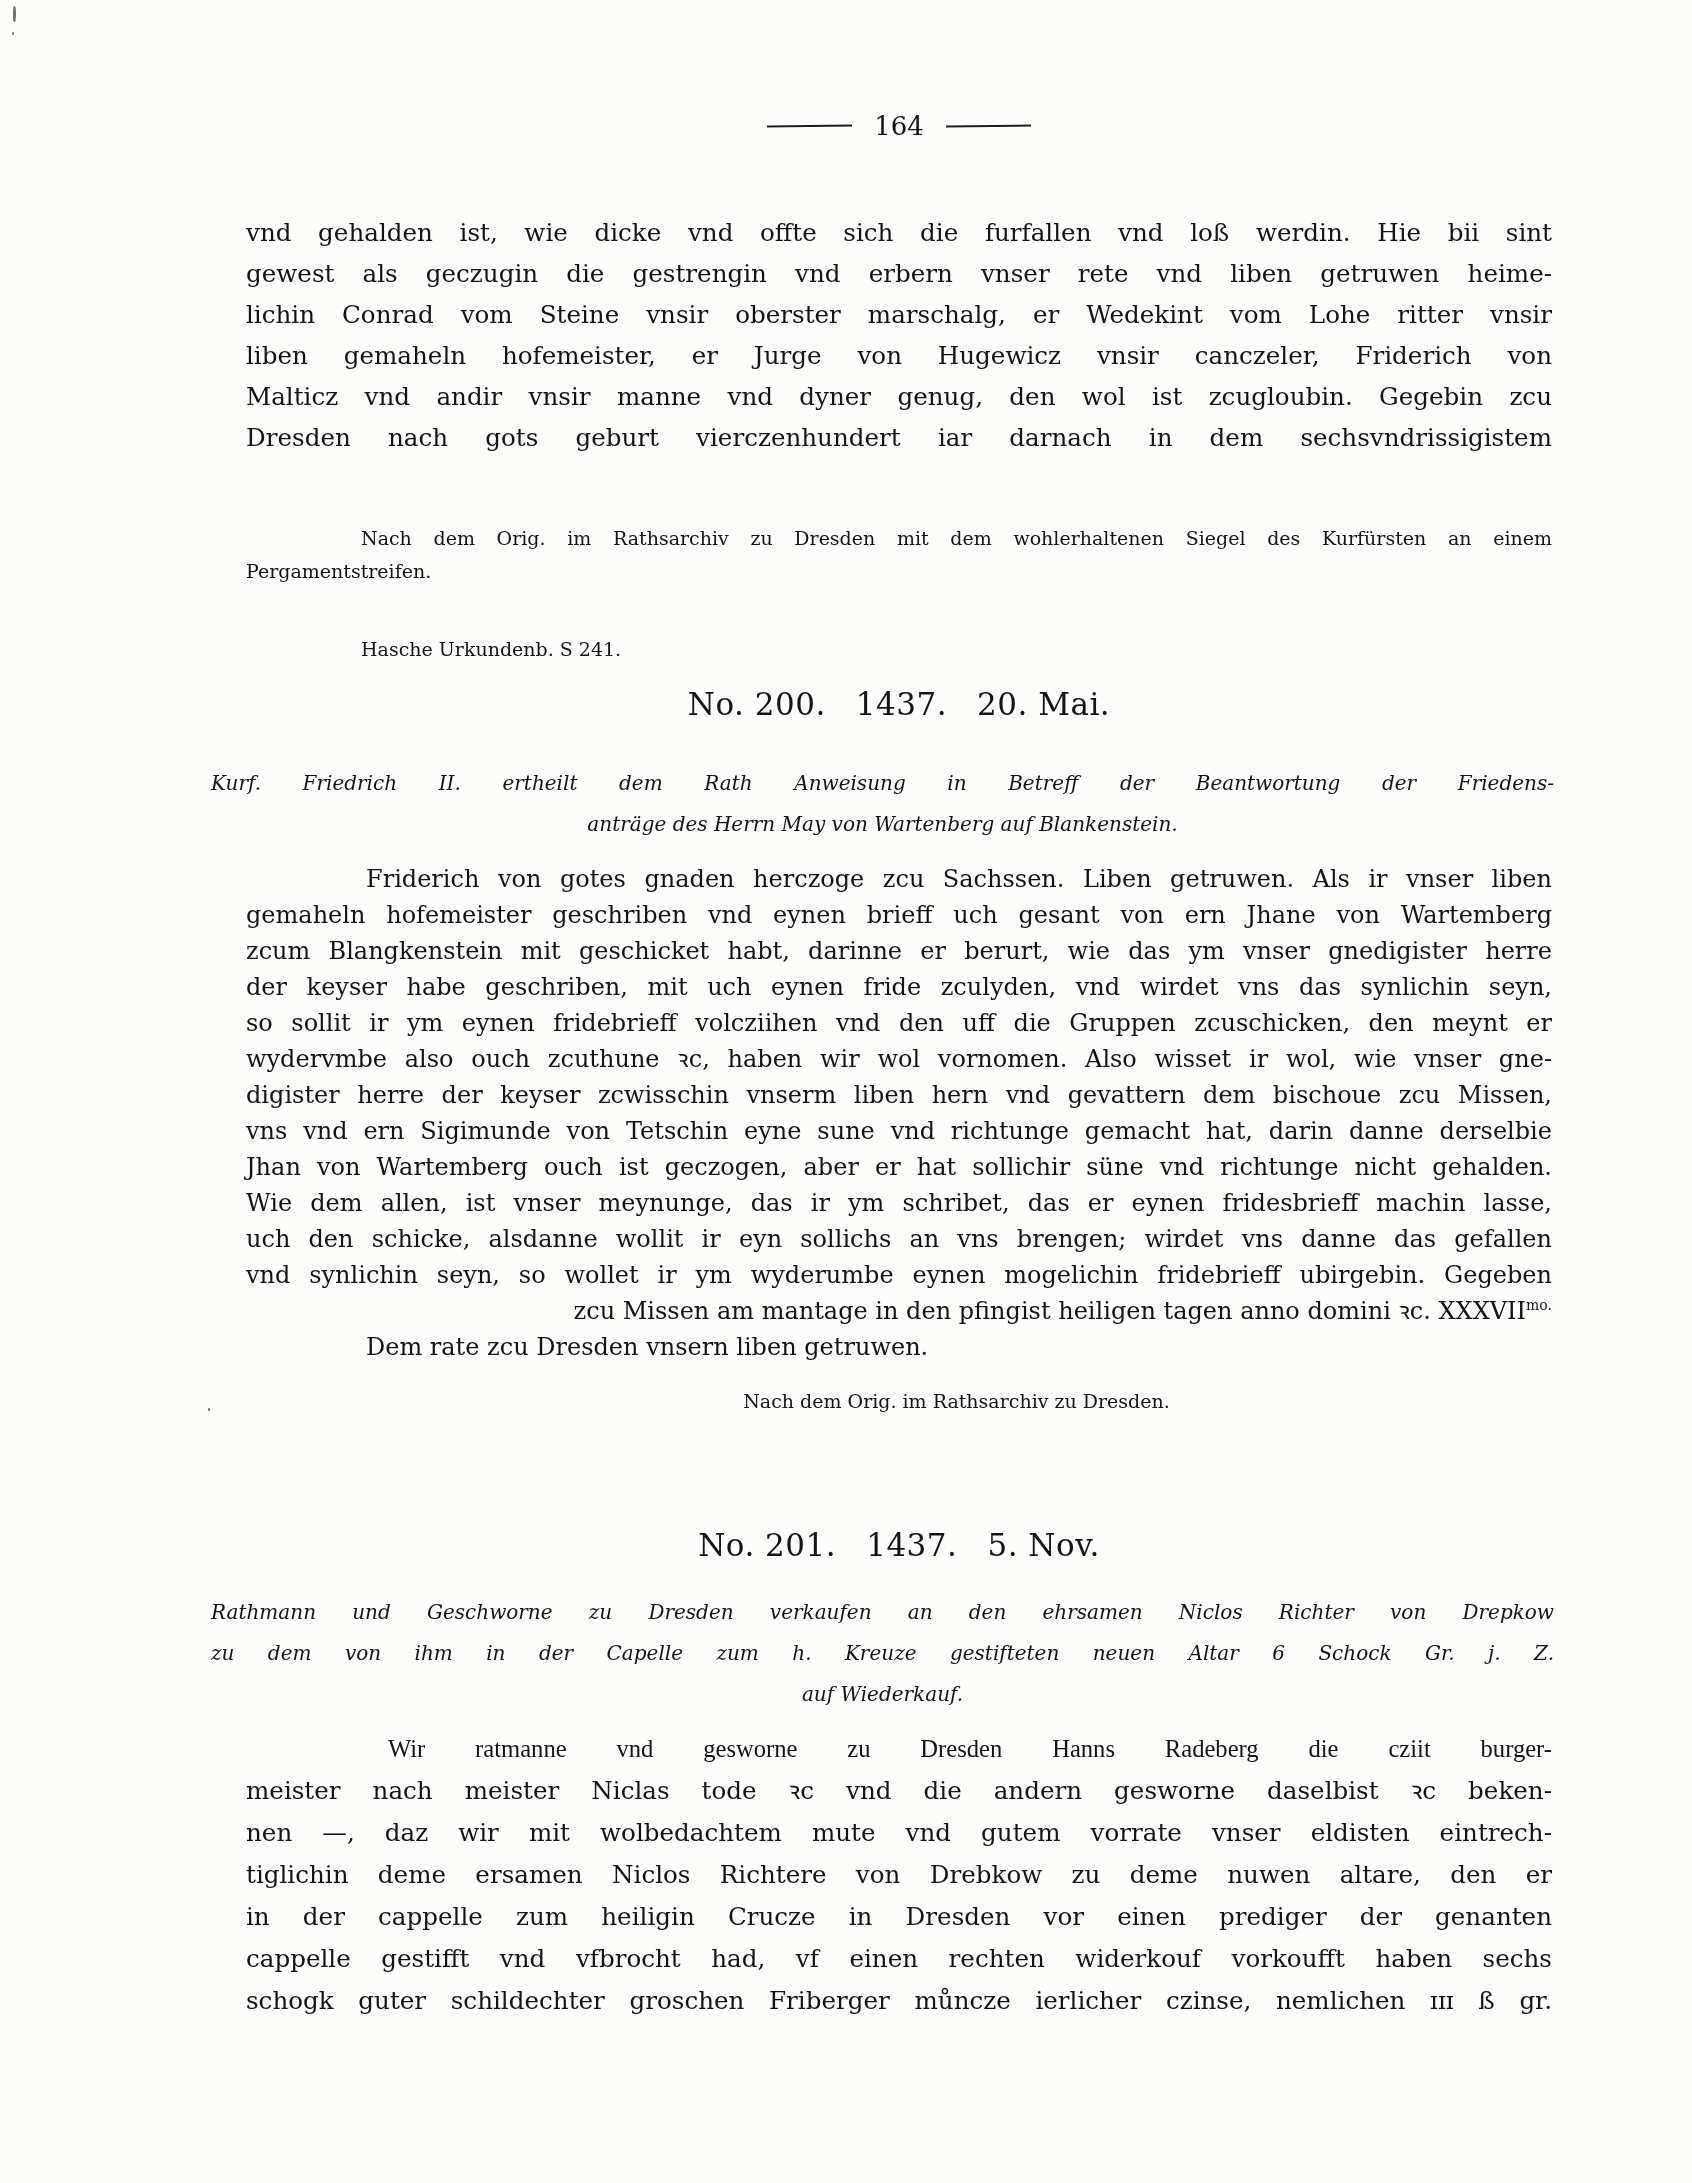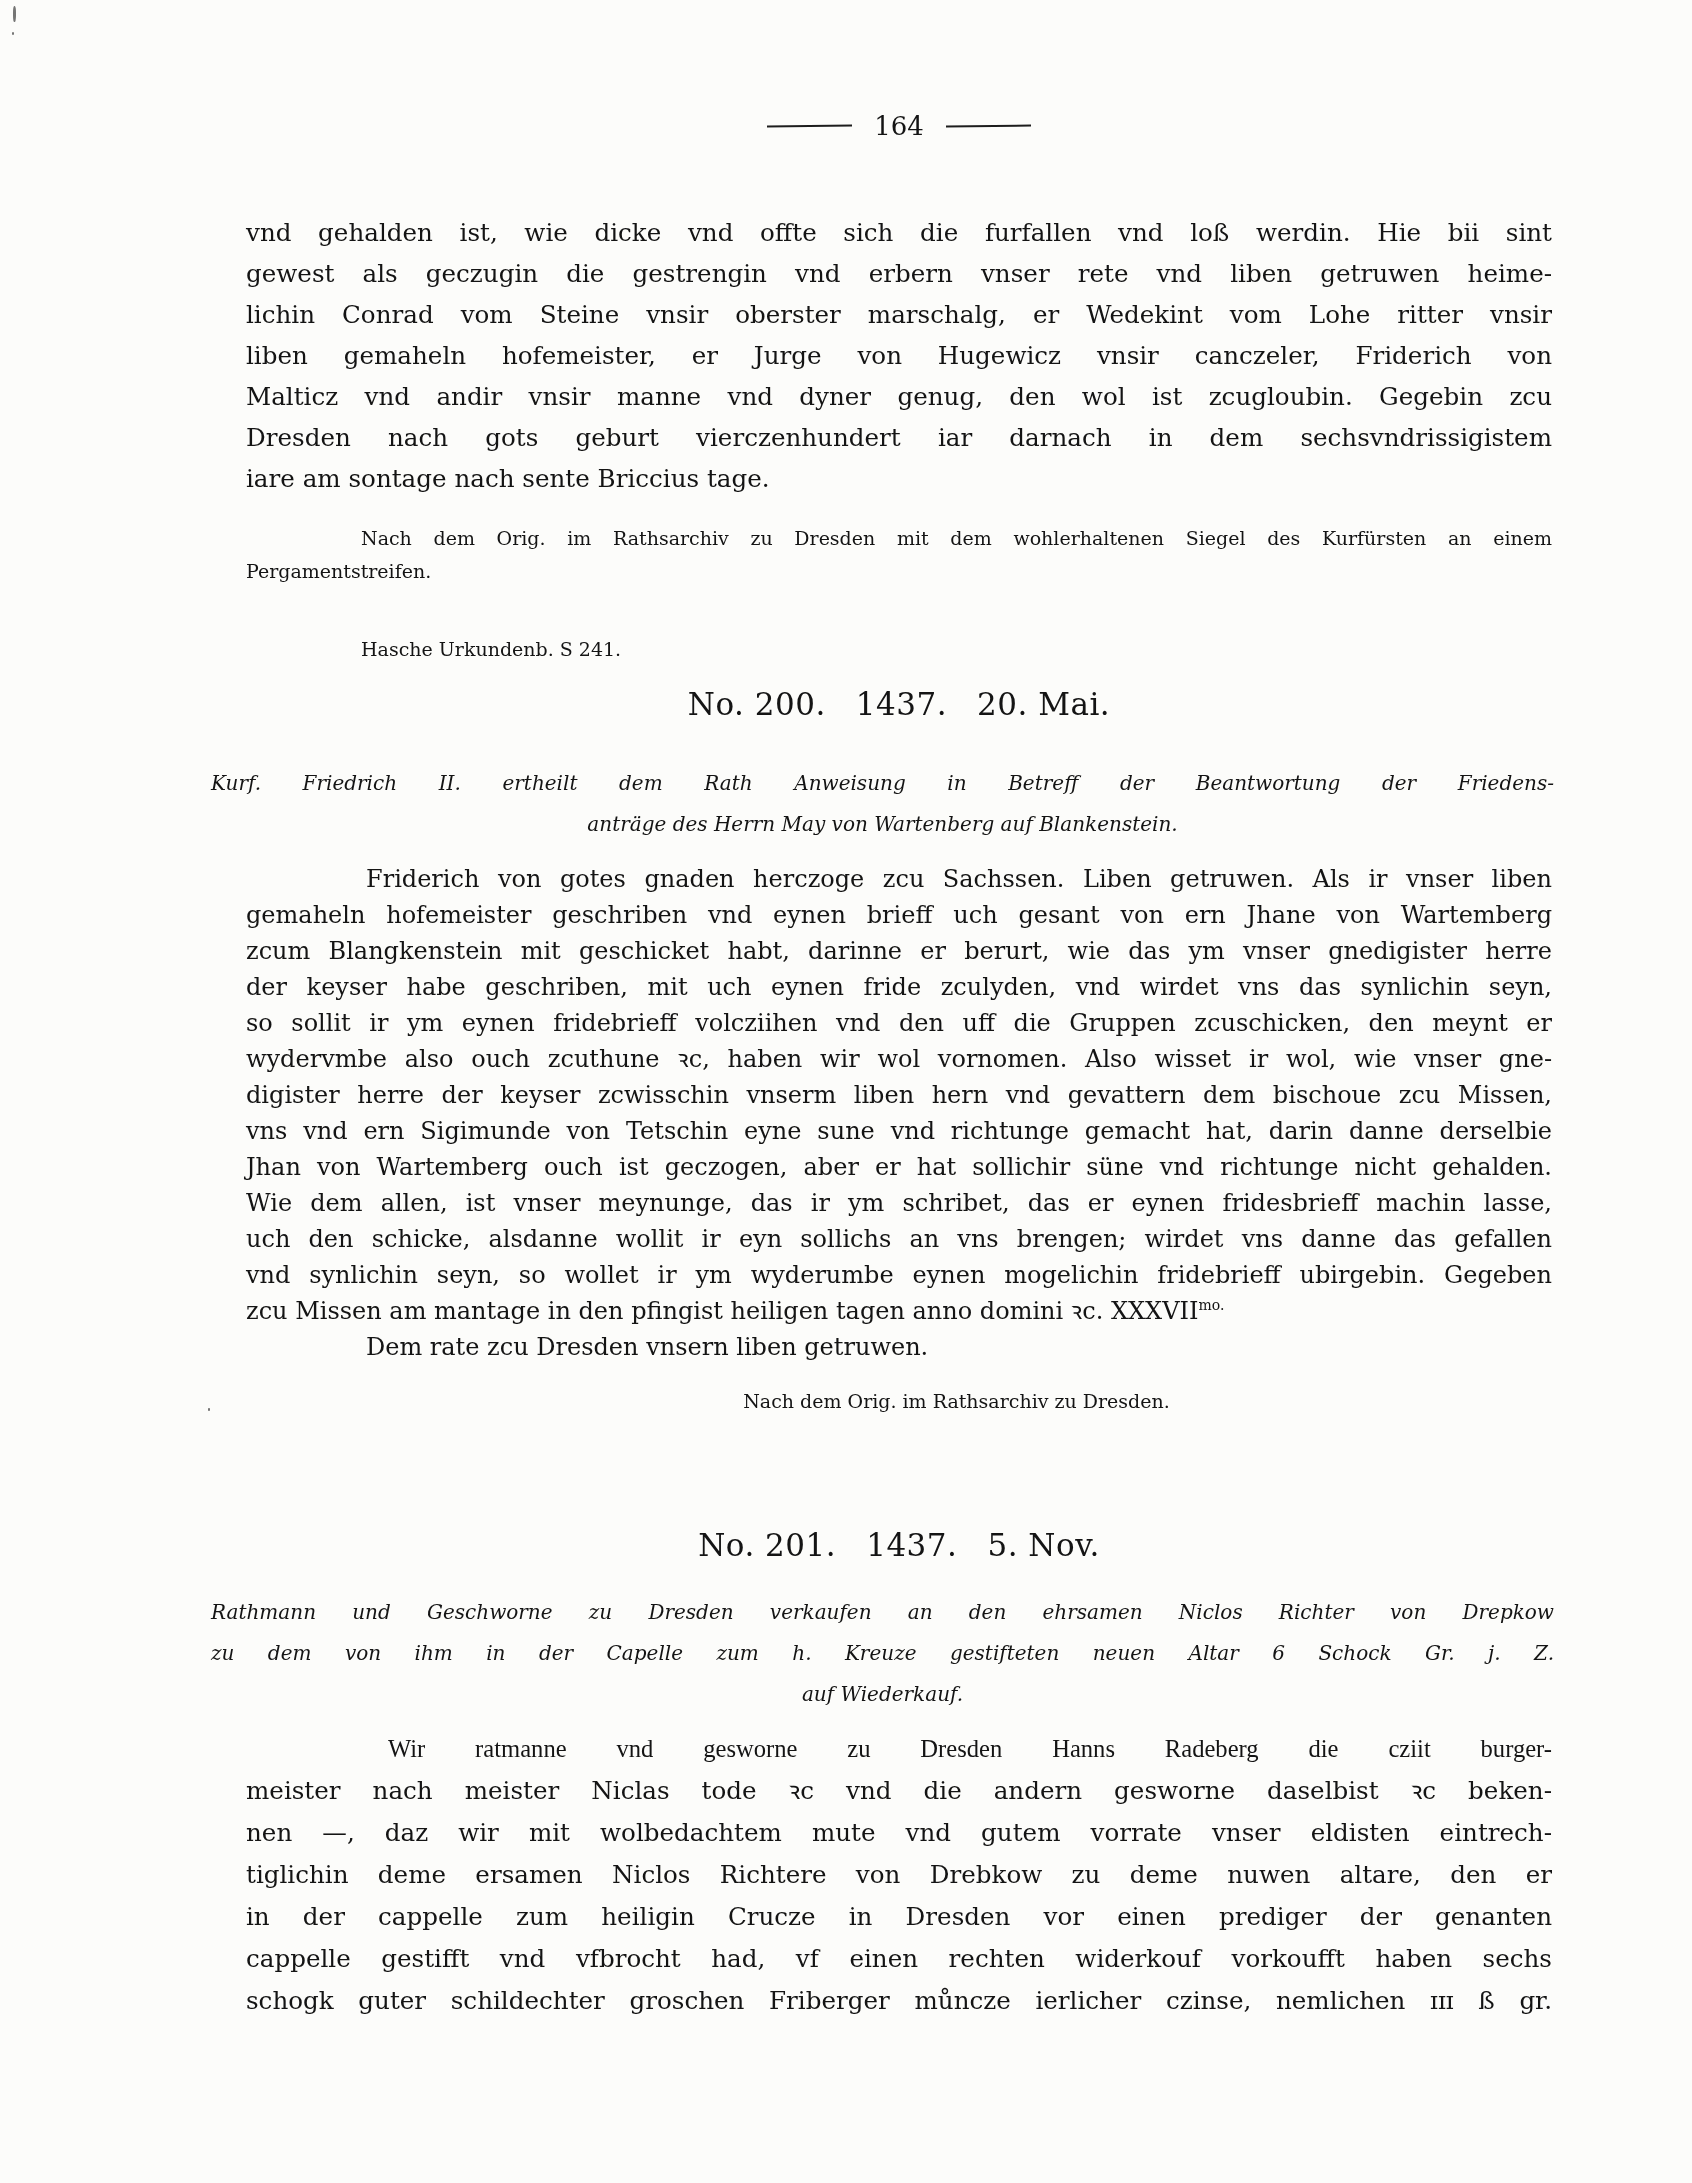--- a/index.html
+++ b/index.html
@@ -61,21 +61,21 @@
   }
   #regest200 { top: 763px; }
   #regest201 { top: 1592px; }
 
   
   #body200 { top: 861px; font-size: 24px; line-height: 36px; }
   #body200 .lines .tline:first-child { text-indent: 120px; }
   #body201 { top: 1728px; font-size: 24.6px; line-height: 42px; }
   #body201 .lines .tline:first-child { text-indent: 142px; font-family: Liberation Serif, serif; }
 
-  .plast { text-align: left; }
+  .plast { text-align: right; }
   .sup { font-size: 14px; vertical-align: super; line-height: 0; }
   .addr { text-indent: 120px; text-align: left; }
 
   
   .speck { position: absolute; background: #2c2c2c; opacity: 0.65; border-radius: 40%; }
   .sp1 { left: 13px; top: 6.4px; width: 3.2px; height: 16px; }
   .sp2 { left: 11.8px; top: 32px; width: 2.7px; height: 3.2px; }
   .sp3 { left: 208px; top: 1408px; width: 2.1px; height: 2.7px; }
 </style>
 </head>
@@ -94,21 +94,20 @@
   </div>
 
   <div class="block" id="para1">
     <div class="lines">
         <div class="tline">vnd gehalden ist, wie dicke vnd offte sich die furfallen vnd loß werdin. Hie bii sint</div>
         <div class="tline">gewest als geczugin die gestrengin vnd erbern vnser rete vnd liben getruwen heime-</div>
         <div class="tline">lichin Conrad vom Steine vnsir oberster marschalg, er Wedekint vom Lohe ritter vnsir</div>
         <div class="tline">liben gemaheln hofemeister, er Jurge von Hugewicz vnsir canczeler, Friderich von</div>
         <div class="tline">Malticz vnd andir vnsir manne vnd dyner genug, den wol ist zcugloubin. Gegebin zcu</div>
         <div class="tline">Dresden nach gots geburt vierczenhundert iar darnach in dem sechsvndrissigistem</div>
-        <div class="tline lastline">iare am sontage nach sente Briccius tage.</div>
       </div>
   </div>
 
   <div class="block note-sm" id="note1">
     <div class="lines">
         <div class="tline">Nach dem Orig. im Rathsarchiv zu Dresden mit dem wohlerhaltenen Siegel des Kurfürsten an einem</div>
         <div class="tline lastline">Pergamentstreifen.</div>
       </div>
   </div>
 

